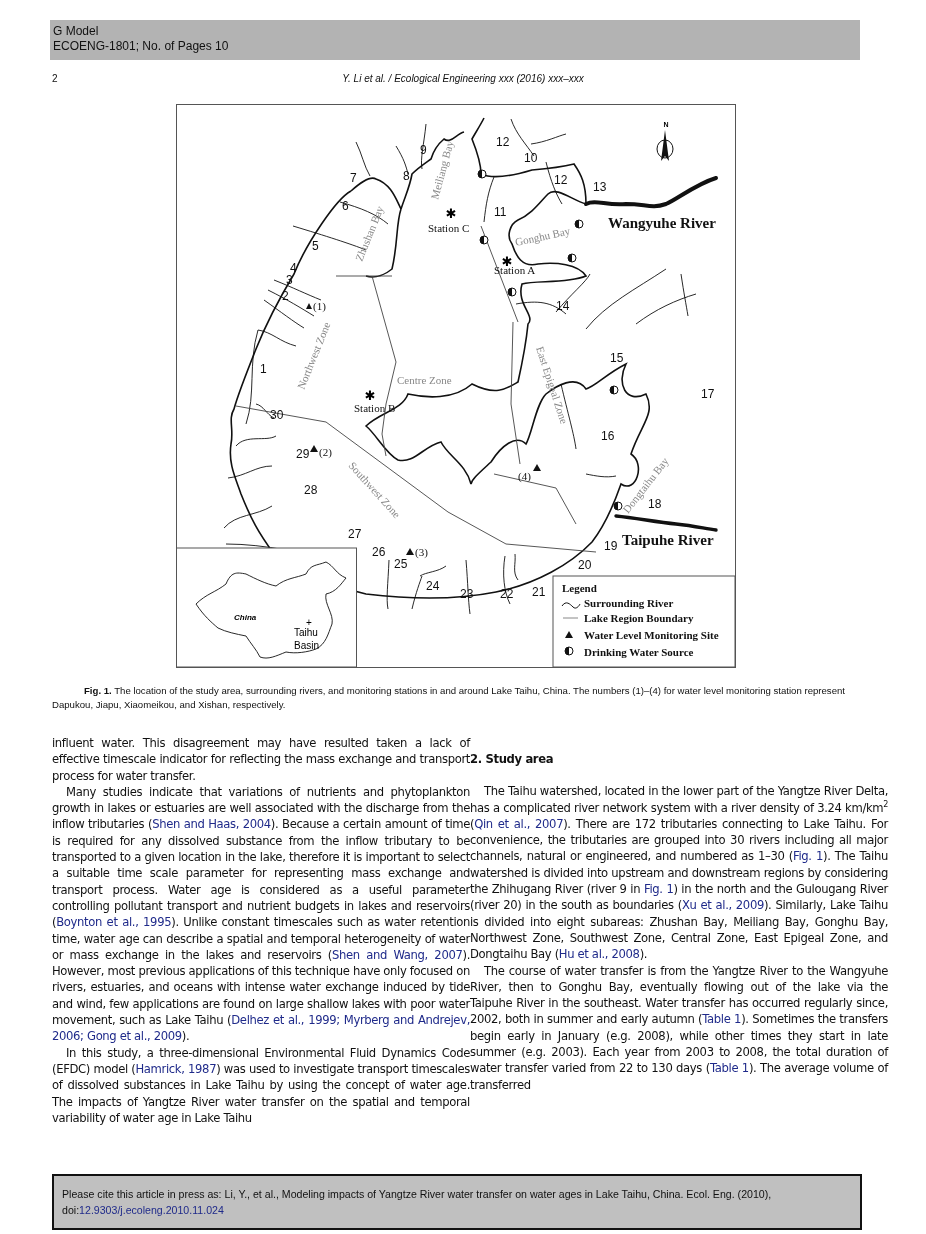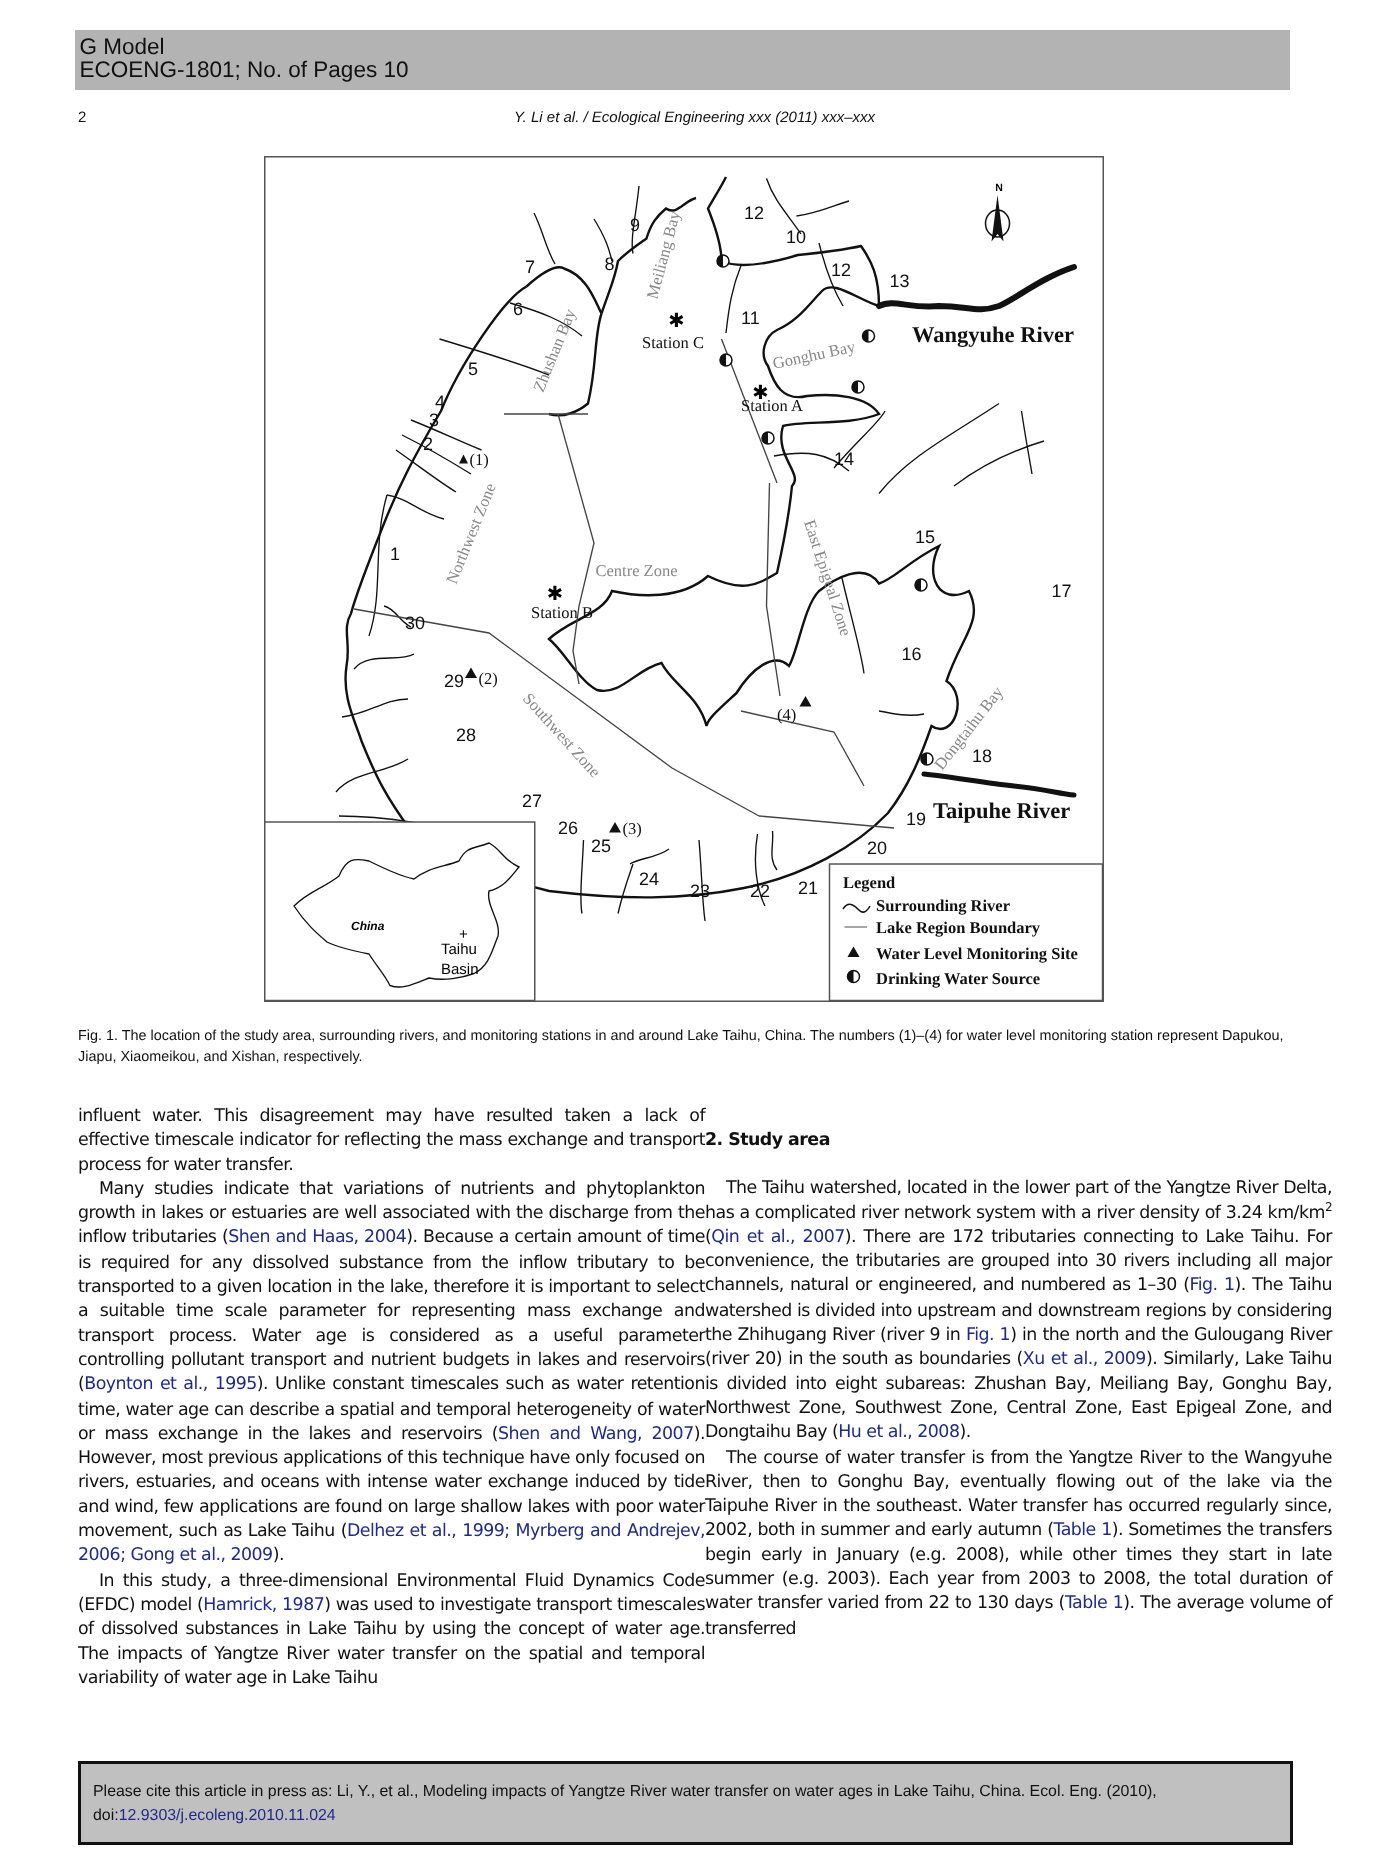--- a/index.html
+++ b/index.html
@@ -1,24 +1,24 @@
 <!DOCTYPE html>
 <html><head>
 <meta charset="utf-8">
 <style>
   html,body{margin:0;padding:0;background:#fff;}
   body{width:926px;height:1234px;position:relative;overflow:hidden;font-family:"Liberation Sans",sans-serif;color:#111;}
   .banner{position:absolute;left:50px;top:20px;width:810px;height:40px;background:#b3b3b3;}
-  .banner .meta{position:absolute;left:3px;top:4px;font-size:15px;line-height:15px;color:#111;font-family:"Liberation Sans",sans-serif;}
+  .banner .meta{position:absolute;left:3px;top:4px;font-size:12px;line-height:15px;color:#111;font-family:"Liberation Sans",sans-serif;}
   .banner .aip{position:absolute;left:219px;top:-2px;font-size:38px;font-weight:bold;color:#fff;letter-spacing:0px;font-family:"Liberation Sans",sans-serif;}
   .pagenum{position:absolute;left:52px;top:73px;font-size:10px;}
   .runhead{position:absolute;left:0;width:926px;top:73px;text-align:center;font-size:10px;font-style:italic;}
   .figure{position:absolute;left:176px;top:104px;width:560px;height:564px;}
   .caption{position:absolute;left:52px;top:684px;width:812px;font-size:9.6px;line-height:14px;font-family:"Liberation Sans",sans-serif;}
-  .caption b{font-weight:normal;}
+  .caption b{font-weight:bold;margin-left:32px;}
   .col{position:absolute;top:735px;width:418px;font-family:"DejaVu Sans",sans-serif;font-size:11.6px;line-height:16.3px;text-align:justify;letter-spacing:-0.35px;}
   .col.left{left:52px;}
   .col.right{left:470px;}
   .col p{margin:0;}
   .col p.ind{text-indent:14px;}
   .cite{color:#1f2a8a;}
   .sec{font-weight:bold;margin:16px 0 16px 0 !important;}
   .footer{position:absolute;left:52px;top:1174px;width:806px;height:52px;background:#c0c0c0;border:2px solid #111;}
   .footer p{margin:10px 0 0 8px;font-size:10.6px;line-height:16px;font-family:"Liberation Sans",sans-serif;}
   .lbl{font-family:"Liberation Sans",sans-serif;font-size:12px;fill:#111;}
@@ -30,21 +30,21 @@
 </head>
 <body>
 
 <div class="banner">
   <div class="meta">
     <div>G Model</div>
     <div>ECOENG-1801;   No. of Pages 10</div>
   </div>
 </div>
 <div class="pagenum">2</div>
-<div class="runhead">Y. Li et al. / Ecological Engineering xxx (2011) xxx–xxx</div>
+<div class="runhead">Y. Li et al. / Ecological Engineering xxx (2016) xxx–xxx</div>
 
 <div class="figure">
 <svg width="560" height="564" viewBox="0 0 560 564">
   <rect x="0.5" y="0.5" width="559" height="563" fill="#fff" stroke="#555" stroke-width="1"></rect>
   <g fill="none" stroke="#111" stroke-width="0.9">
     <path d="M164,98 C185,104 200,110 212,120"></path>
     <path d="M117,122 C150,132 175,140 190,146"></path>
     <path d="M180,38 C186,50 188,62 194,72"></path>
     <path d="M220,42 C228,55 230,62 232,70"></path>
     <path d="M250,20 C248,40 244,55 246,65"></path>

